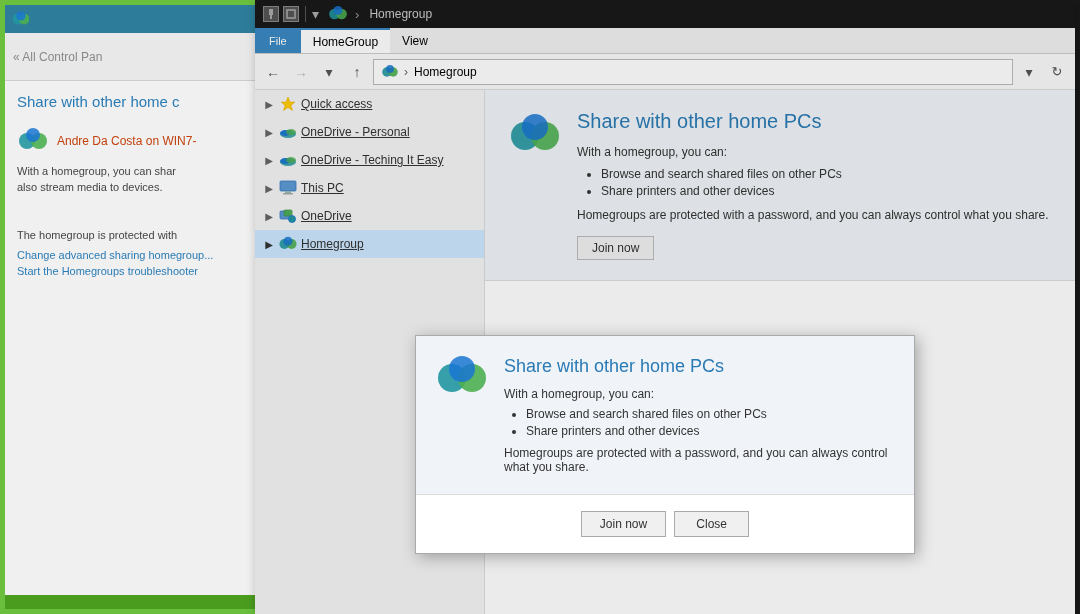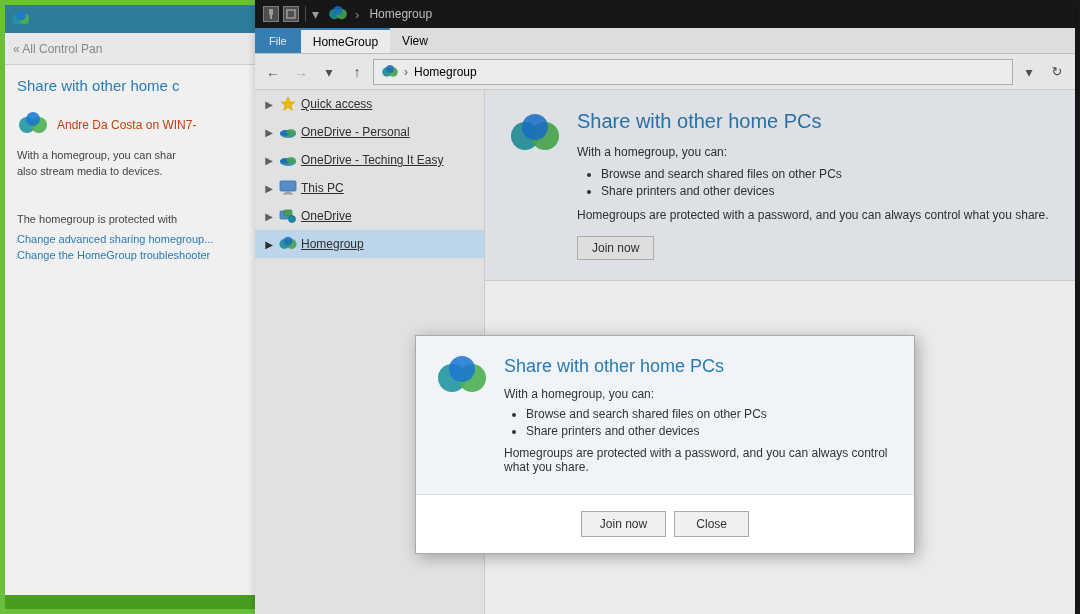--- a/index.html
+++ b/index.html
@@ -41,21 +41,21 @@
       overflow: hidden;
     }
     .bg-window-titlebar {
       background: #2d7d9a;
       height: 28px;
       display: flex;
       align-items: center;
       padding: 0 8px;
     }
     .bg-window-nav {
-      height: 32px;
+      height: 48px;
       background: #e8e8e8;
       display: flex;
       align-items: center;
       padding: 0 8px;
       gap: 4px;
       border-bottom: 1px solid #ccc;
     }
     .bg-window-content {
       padding: 12px;
     }
@@ -396,21 +396,21 @@
           <circle cx="22" cy="16" r="8" fill="#4caf50" opacity="0.9"></circle>
           <circle cx="16" cy="10" r="7" fill="#1976d2" opacity="0.85"></circle>
         </svg>
       </div>
       <div style="font-size:12px;color:#c2410c;">Andre Da Costa on WIN7-</div>
     </div>
     <div style="font-size:11px;color:#444;margin-bottom:4px;">With a homegroup, you can shar</div>
     <div style="font-size:11px;color:#444;margin-bottom:4px;">also stream media to devices.</div>
     <div style="font-size:11px;color:#444;margin-bottom:8px;margin-top:36px;">The homegroup is protected with</div>
     <a class="bg-link">Change advanced sharing homegroup...</a>
-    <a class="bg-link">Change the HomeGroup troubleshooter</a>
+    <a class="bg-link">Start the Homegroups troubleshooter</a>
   </div>
 </div>
 
 <div class="main-window">
 
   <div class="titlebar">
     <div class="titlebar-icons">
       <div class="titlebar-icon-btn">
         <svg width="10" height="10" viewBox="0 0 10 10">
           <rect x="3" y="0" width="4" height="6" fill="#aaa"></rect>

